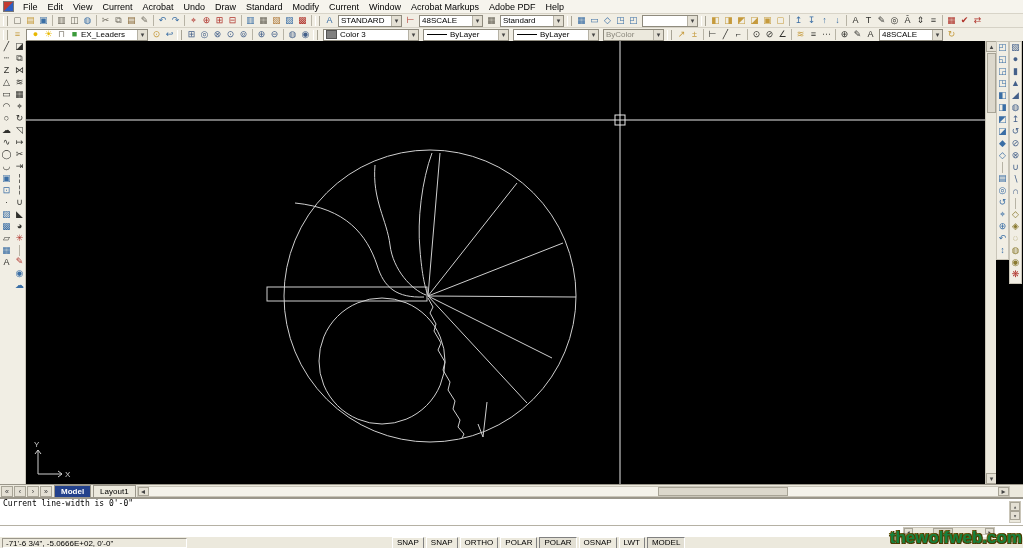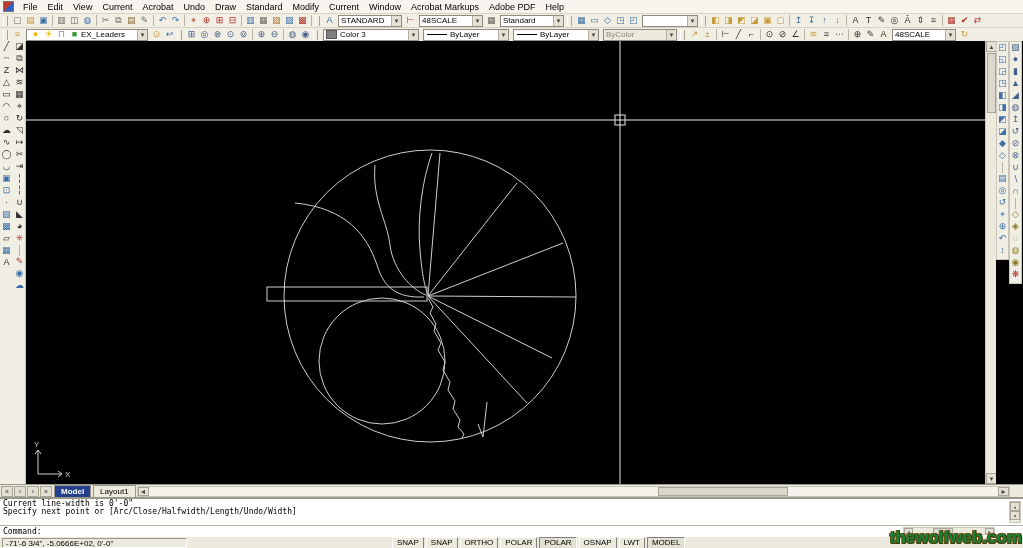--- a/index.html
+++ b/index.html
@@ -244,21 +244,21 @@
   <span class="combo" style="width:86px">
     <span class="lt"></span>
     <span class="cv">ByLayer</span>
     <span class="ca">▾</span>
   </span>
   <span class="combo" style="width:86px">
     <span class="lt"></span>
     <span class="cv">ByLayer</span>
     <span class="ca">▾</span>
   </span>
-  <span class="combo dis" style="width:74px">
+  <span class="combo dis" style="width:61px">
     <span class="cv">ByColor</span>
     <span class="ca">▾</span>
   </span>
   <span class="grip"></span>
   <span class="irun">
       <span class="tbi" style="color: rgb(197, 154, 60);">↗</span>
       <span class="tbi" style="color: rgb(197, 154, 60);">±</span>
       <i class="sep"></i>
       <span class="tbi" style="color: rgb(48, 48, 44);">⊢</span>
       <span class="tbi" style="color: rgb(48, 48, 44);">╱</span>
@@ -424,24 +424,22 @@
     <span class="sarrow la">◂</span>
     <span class="hthumb"></span>
     <span class="sarrow" style="margin-left:auto">▸</span>
   </span>
   <span style="width:12px;height:11px"></span>
 </div>
 
 <div class="cmdwin">
   <div class="cmdhist">
       <span class="cmdline">Current line-width is 0'-0"</span>
-      <span class="cmdline">Specify next point or [Arc/Close/Halfwidth/Length/Undo/Width]</span>
     </div>
   <div class="cmdsplit"></div>
-  <div class="cmdprompt">Command:</div>
   <div class="cmd-vscroll">
     <div class="sarrow">▴</div>
     <div class="sarrow">▾</div>
   </div>
   <div class="cmd-hscroll">
     <span class="sarrow">◂</span>
     <span class="cmd-hthumb"></span>
     <span class="sarrow" style="margin-left:auto">▸</span>
   </div>
 </div>

